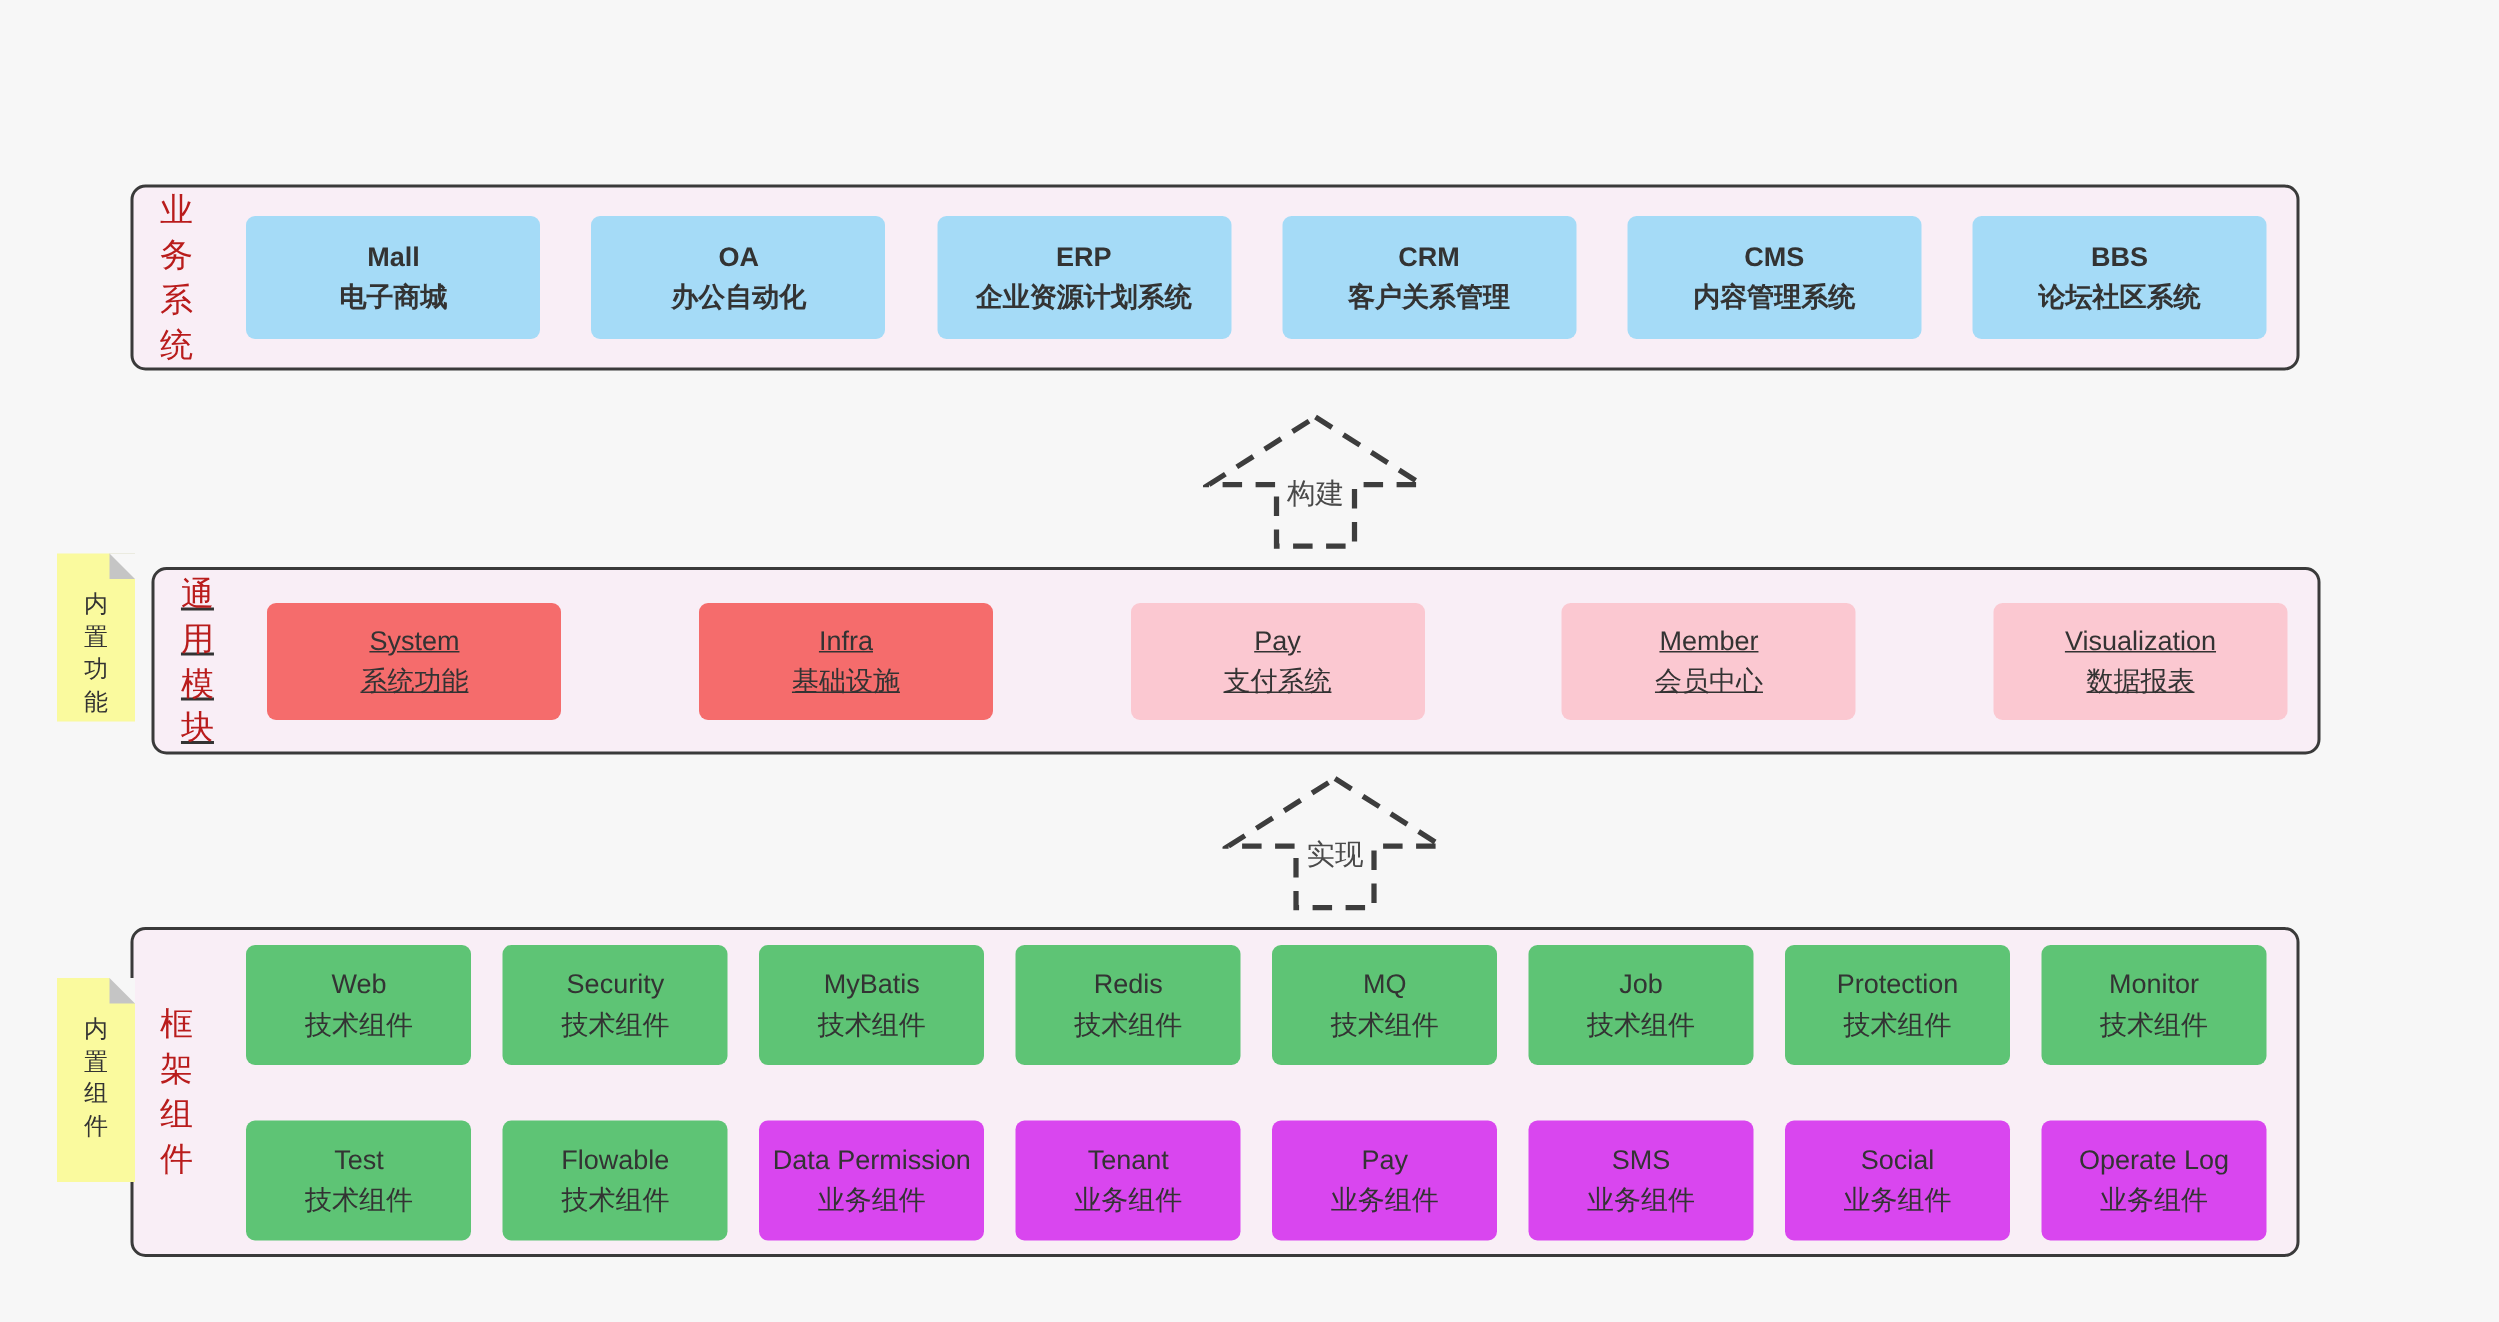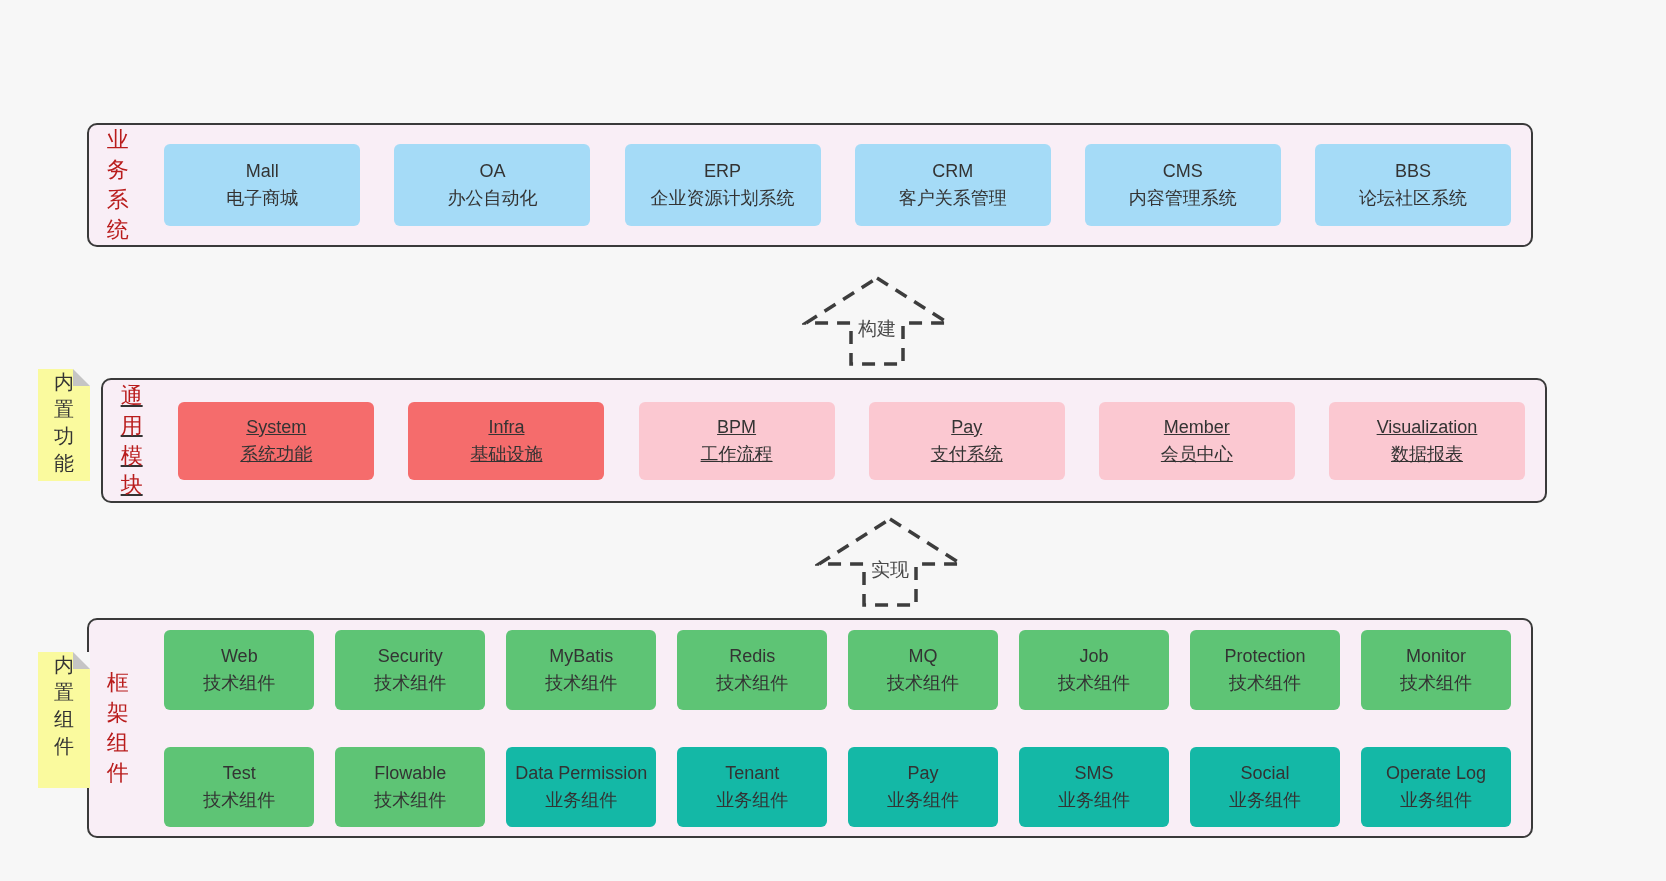--- a/index.html
+++ b/index.html
@@ -60,35 +60,36 @@
     text-align:center;
     font-size:18px;
     line-height:27px;
     color:#333333;
     box-sizing:border-box;
     padding:4px 6px;
   }
   .band-1 .box{width:196px;height:82px;}
   .band-2 .box{width:196px;height:78px;}
   .band-3 .box{width:150px;height:80px;}
-  .blue{background:#a5dbf7;}
+  .blue{background:#a5dbf7;font-weight:bold;}
   .red{background:#f56c6c;}
   .pink{background:#fbc8d1;}
   .green{background:#5ec475;}
-  .lightgreen{background:#14b8a6;}
+  .lightgreen{background:#d946ef;}
   
   .sticky{
     position:absolute;
     width:52px;
     background:#fafa9e;
     box-sizing:border-box;
     text-align:center;
-    font-size:20px;
+    font-size:16px;
     line-height:1.35;
     color:#333333;
+    padding-top:24px;
     word-break:break-all;
   }
   .sticky-1{left:38px;top:369px;height:112px;}
   .sticky-2{left:38px;top:652px;height:136px;}
   .sticky .fold{
     position:absolute;top:0;right:0;width:0;height:0;
     border-style:solid;
     border-width:0 17px 17px 0;
     border-color:#f7f7f7 #f7f7f7 #c5c5c5 transparent;
   }
@@ -162,24 +163,20 @@
     <div class="band-boxes">
       <div class="box red">
         <div>System</div>
         <div>系统功能</div>
       </div>
       <div class="box red">
         <div>Infra</div>
         <div>基础设施</div>
       </div>
       <div class="box pink">
-        <div>BPM</div>
-        <div>工作流程</div>
-      </div>
-      <div class="box pink">
         <div>Pay</div>
         <div>支付系统</div>
       </div>
       <div class="box pink">
         <div>Member</div>
         <div>会员中心</div>
       </div>
       <div class="box pink">
         <div>Visualization</div>
         <div>数据报表</div>

